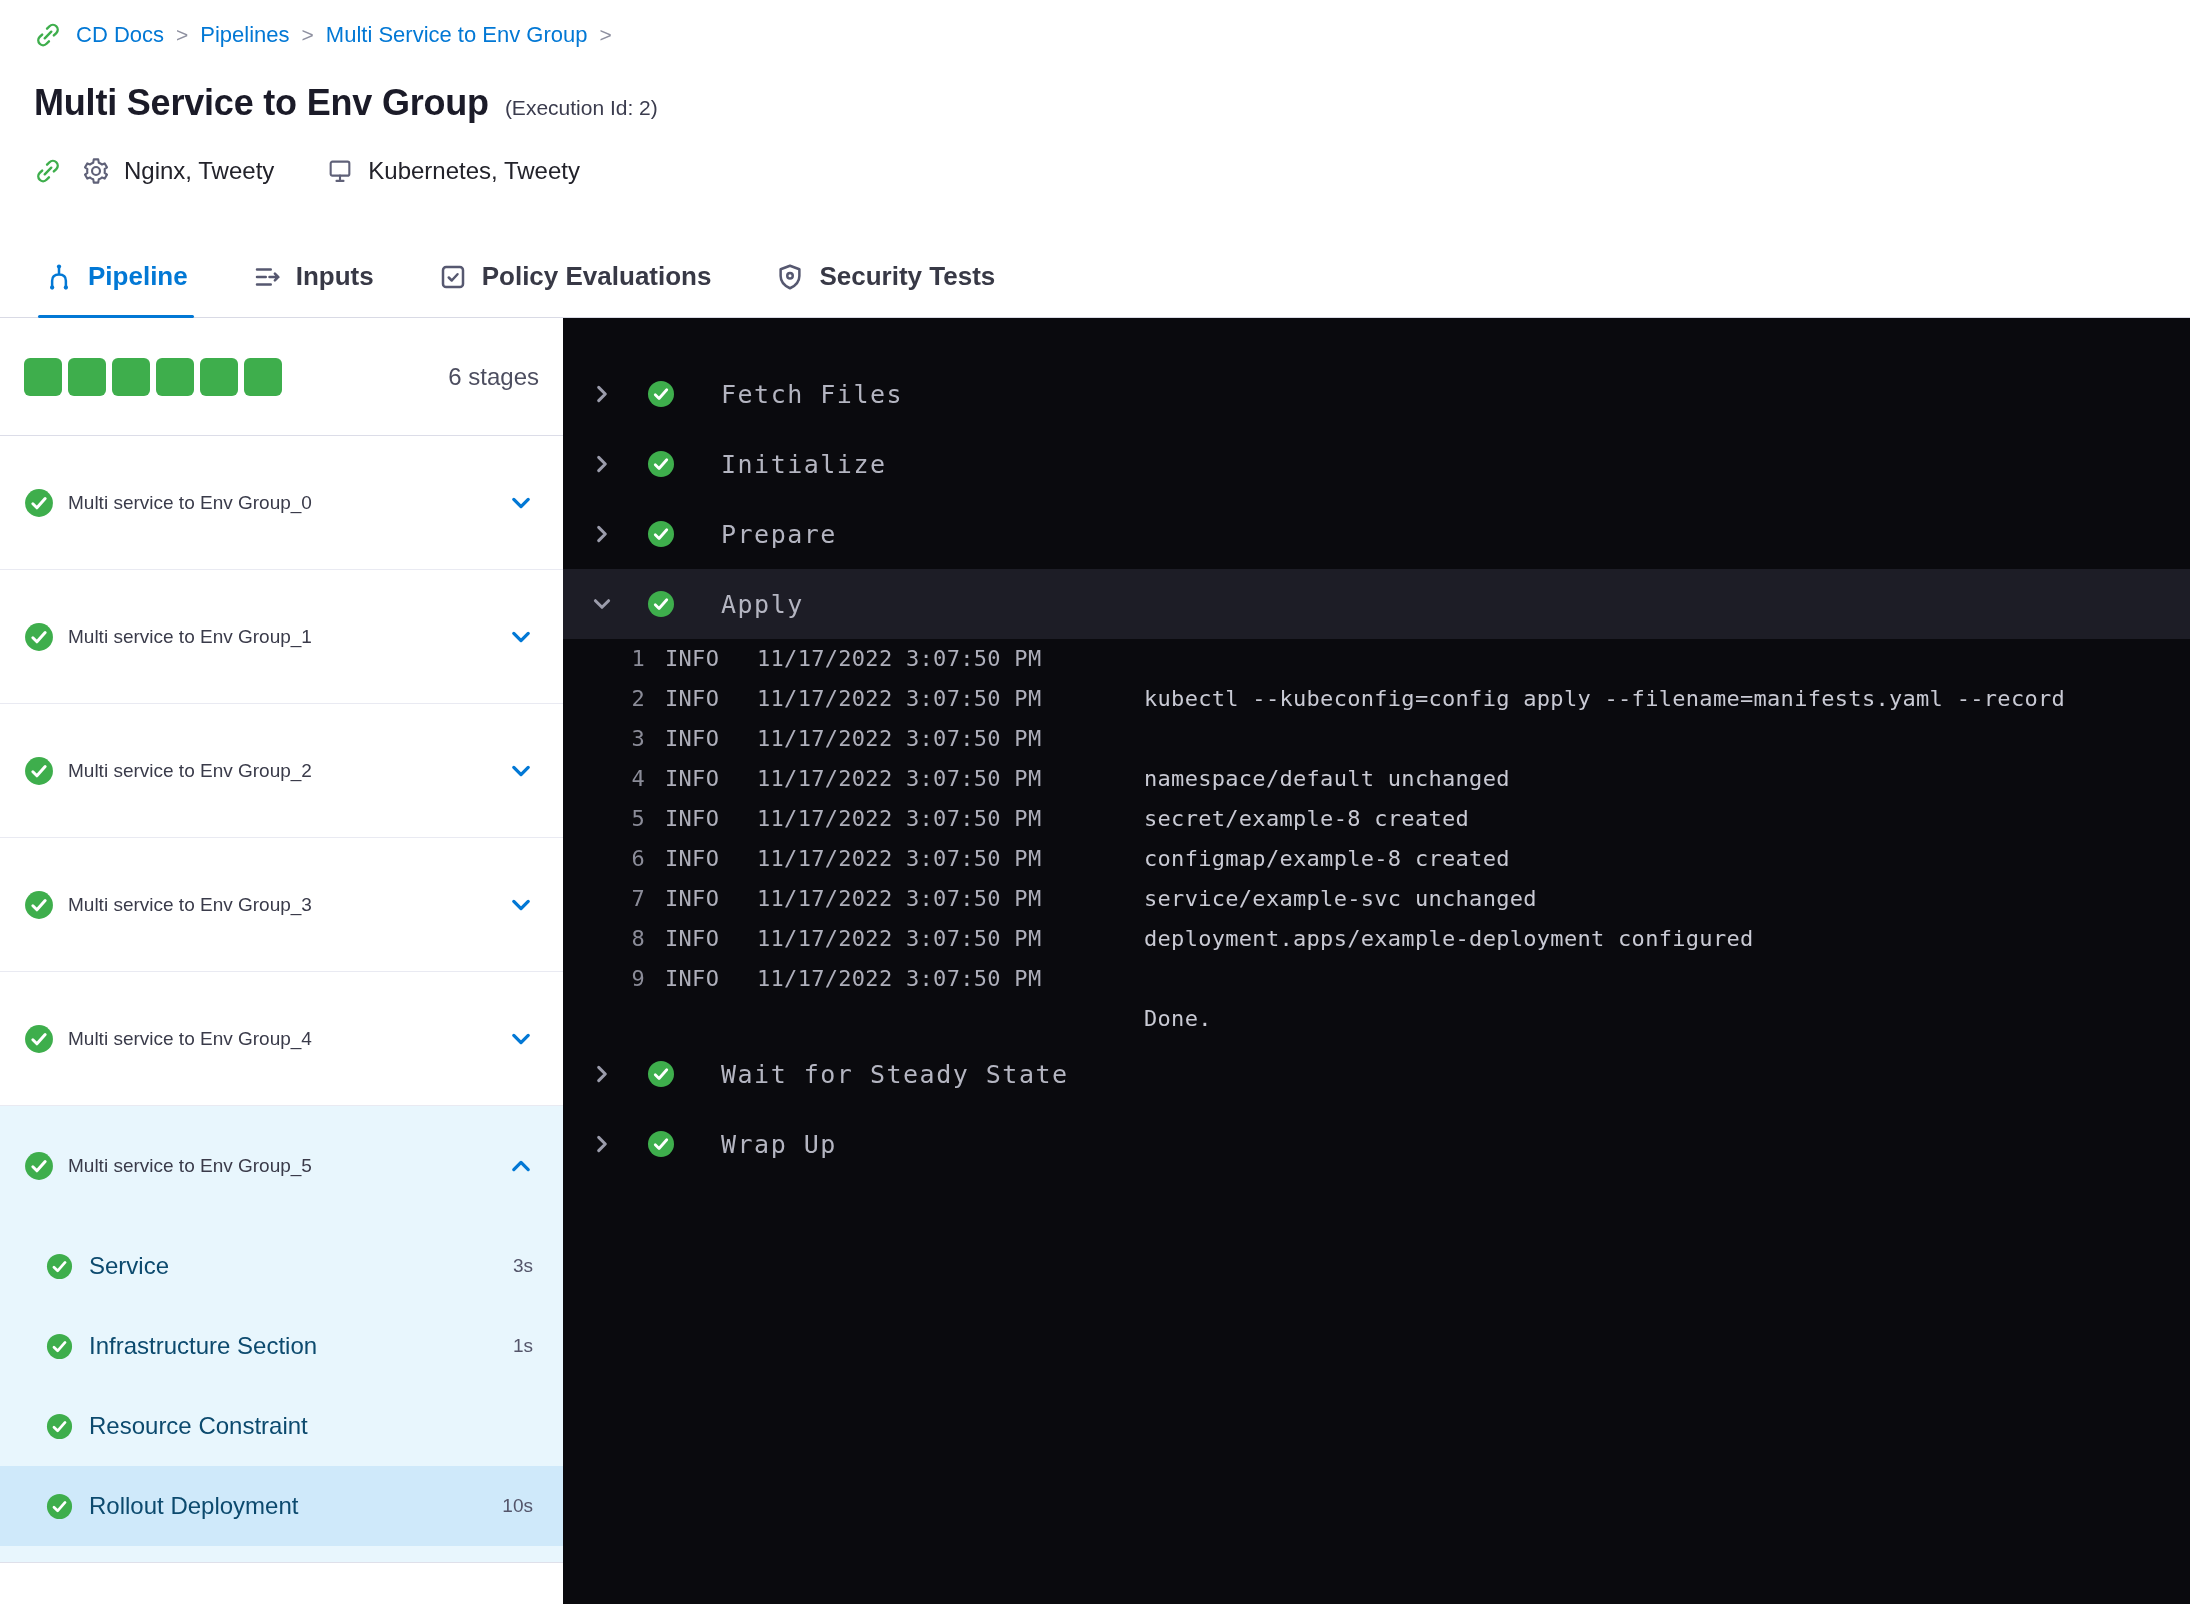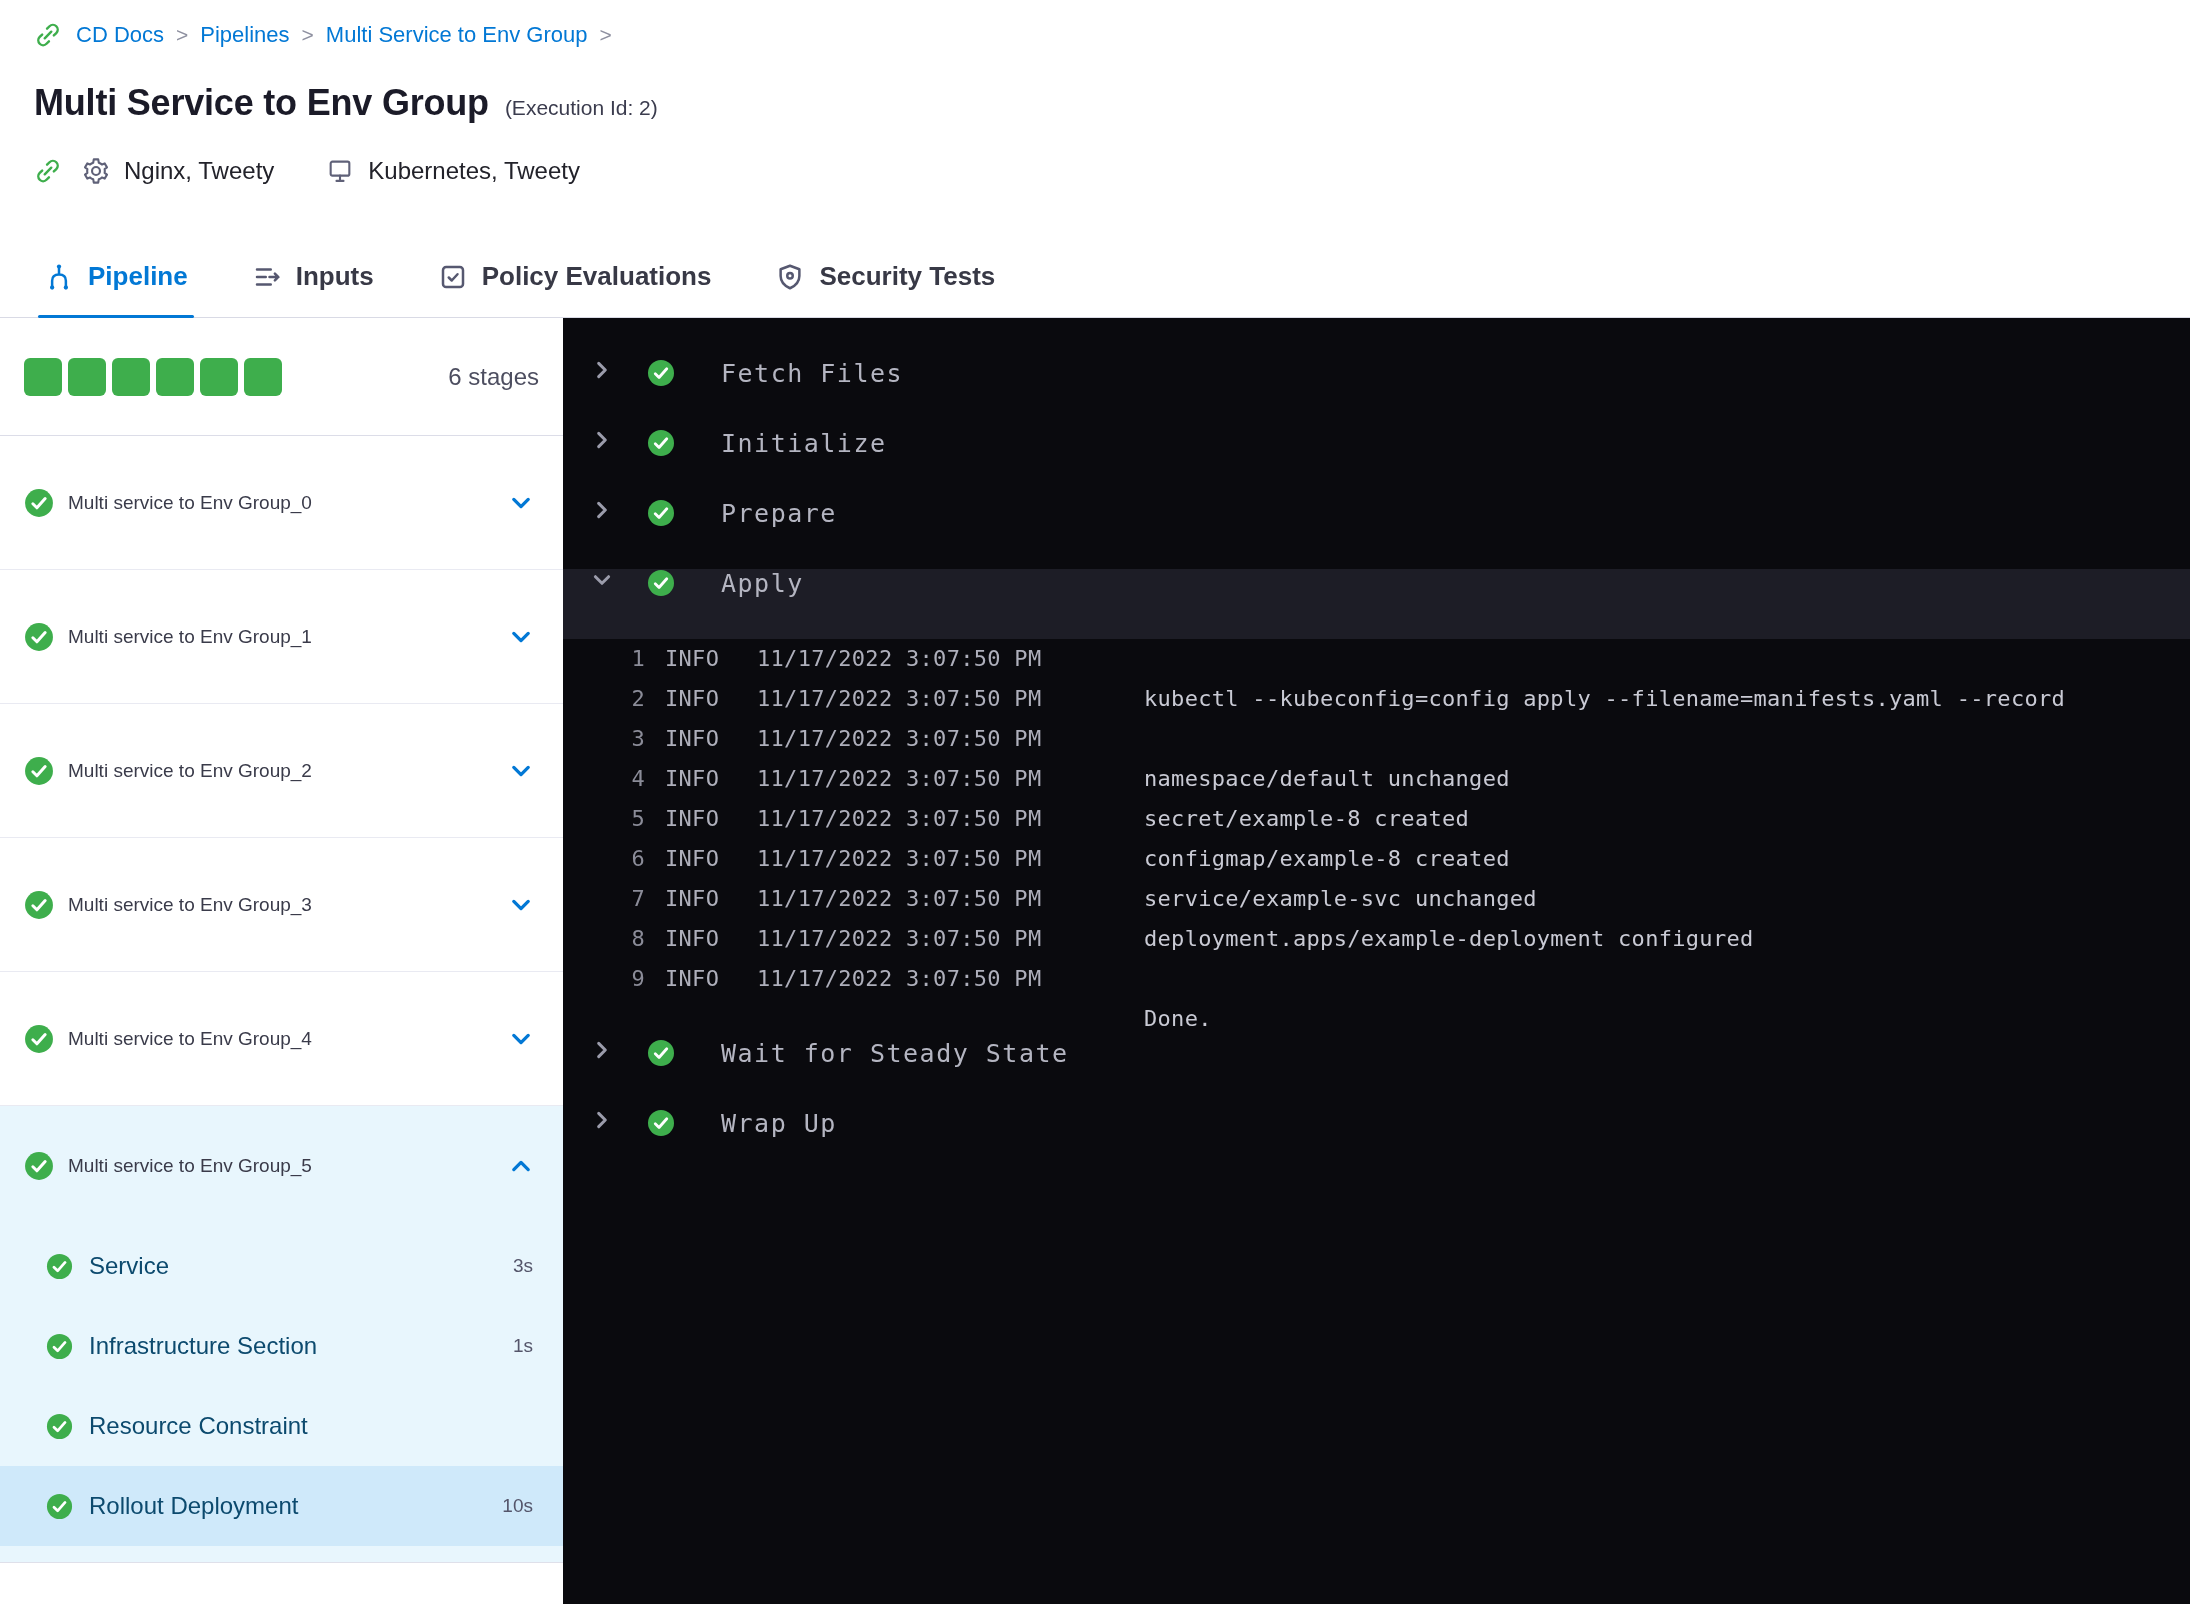--- a/index.html
+++ b/index.html
@@ -63,21 +63,21 @@
   .step-check { width: 27px; height: 27px; flex: none; }
   .step-label { margin-left: 16px; font-size: 24px; color: #0c4a6e; flex: 1; white-space: nowrap; }
   .step-duration { font-size: 19px; color: #54556a; }
 
   
   .console { flex: 1; background: #0a0a0e; position: relative; overflow: hidden; }
   .console-header { height: 97px; display: flex; align-items: center; padding: 0 36px; border-bottom: 1px solid #2a2a33; }
   .console-title { font-size: 26px; font-weight: 600; color: #f3f3f7; letter-spacing: 0.2px; }
 
   .console-sections { padding-top: 41px; font-family: "DejaVu Sans Mono", monospace; }
-  .section-row { height: 70px; display: flex; cursor: pointer; }
+  .section-row { height: 70px; display: flex; align-items: center; cursor: pointer; }
   .section-row.expanded { background: #1d1d26; }
   .sec-chevron { margin-left: 28px; width: 22px; height: 22px; color: #9b9cab; flex: none; }
   .sec-check { margin-left: 34px; width: 28px; height: 28px; flex: none; }
   .sec-label { margin-left: 46px; font-size: 25px; color: #b4b5c1; letter-spacing: 1.5px; white-space: nowrap; }
 
   .log-block { }
   .log-row { display: flex; height: 40px; line-height: 40px; font-size: 22px; letter-spacing: 0.3px; white-space: nowrap; }
   .log-num { width: 82px; text-align: right; color: #8b8c98; flex: none; }
   .log-level { margin-left: 20px; width: 62px; color: #aeafbb; flex: none; }
   .log-time { margin-left: 30px; width: 350px; color: #aeafbb; flex: none; }

